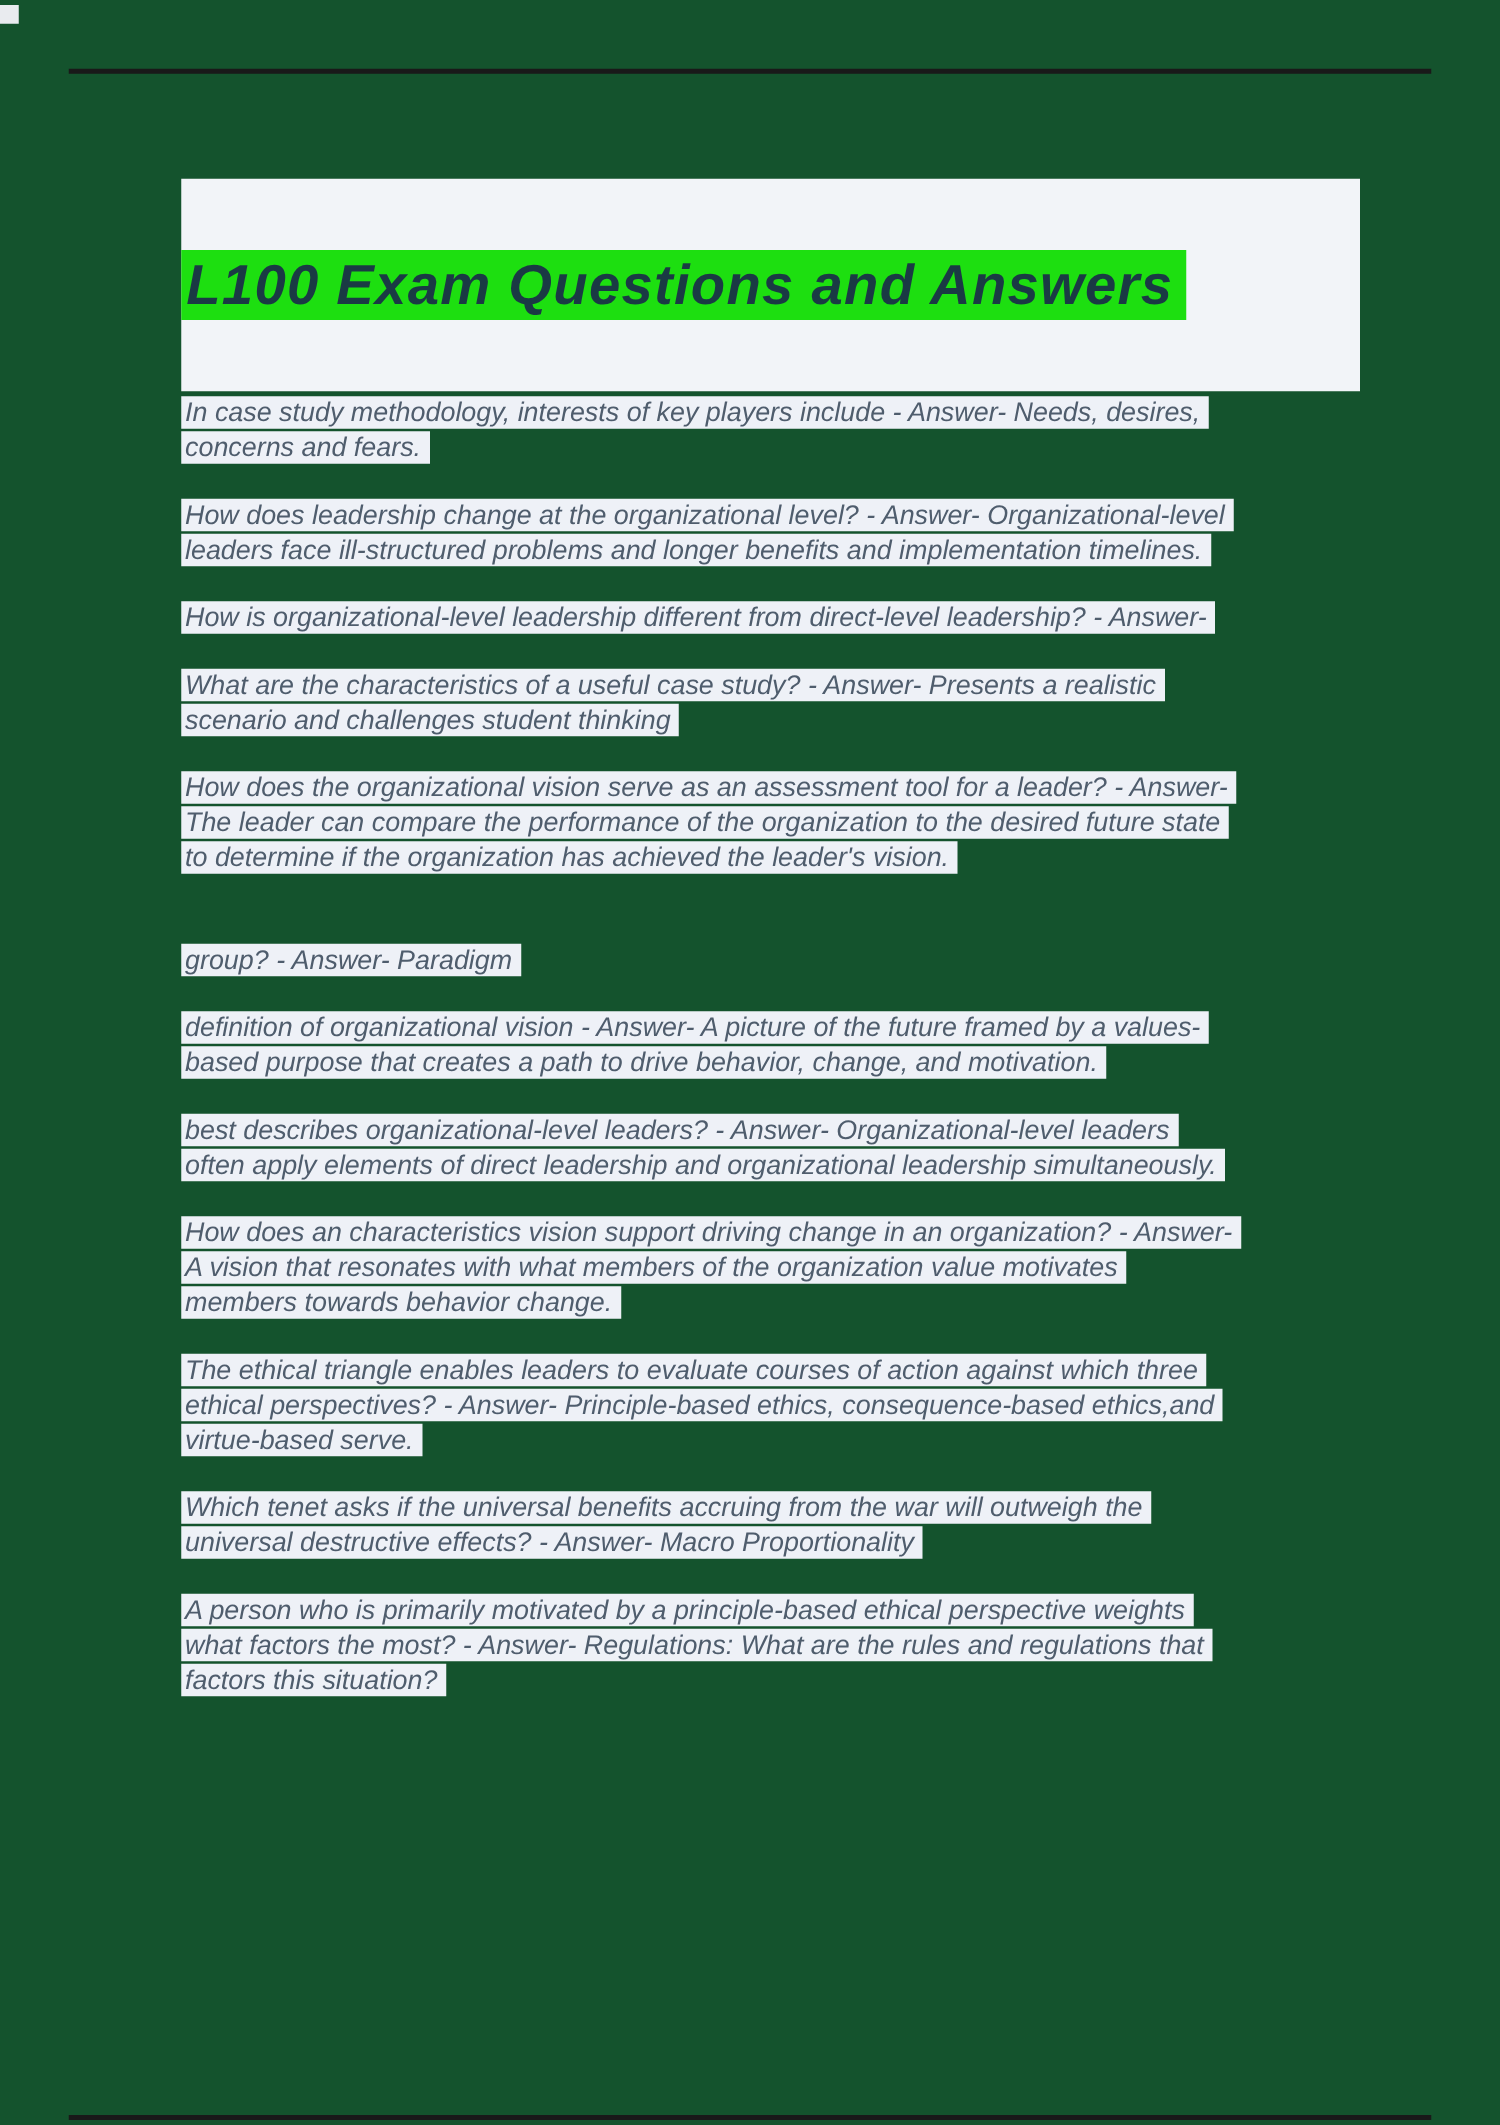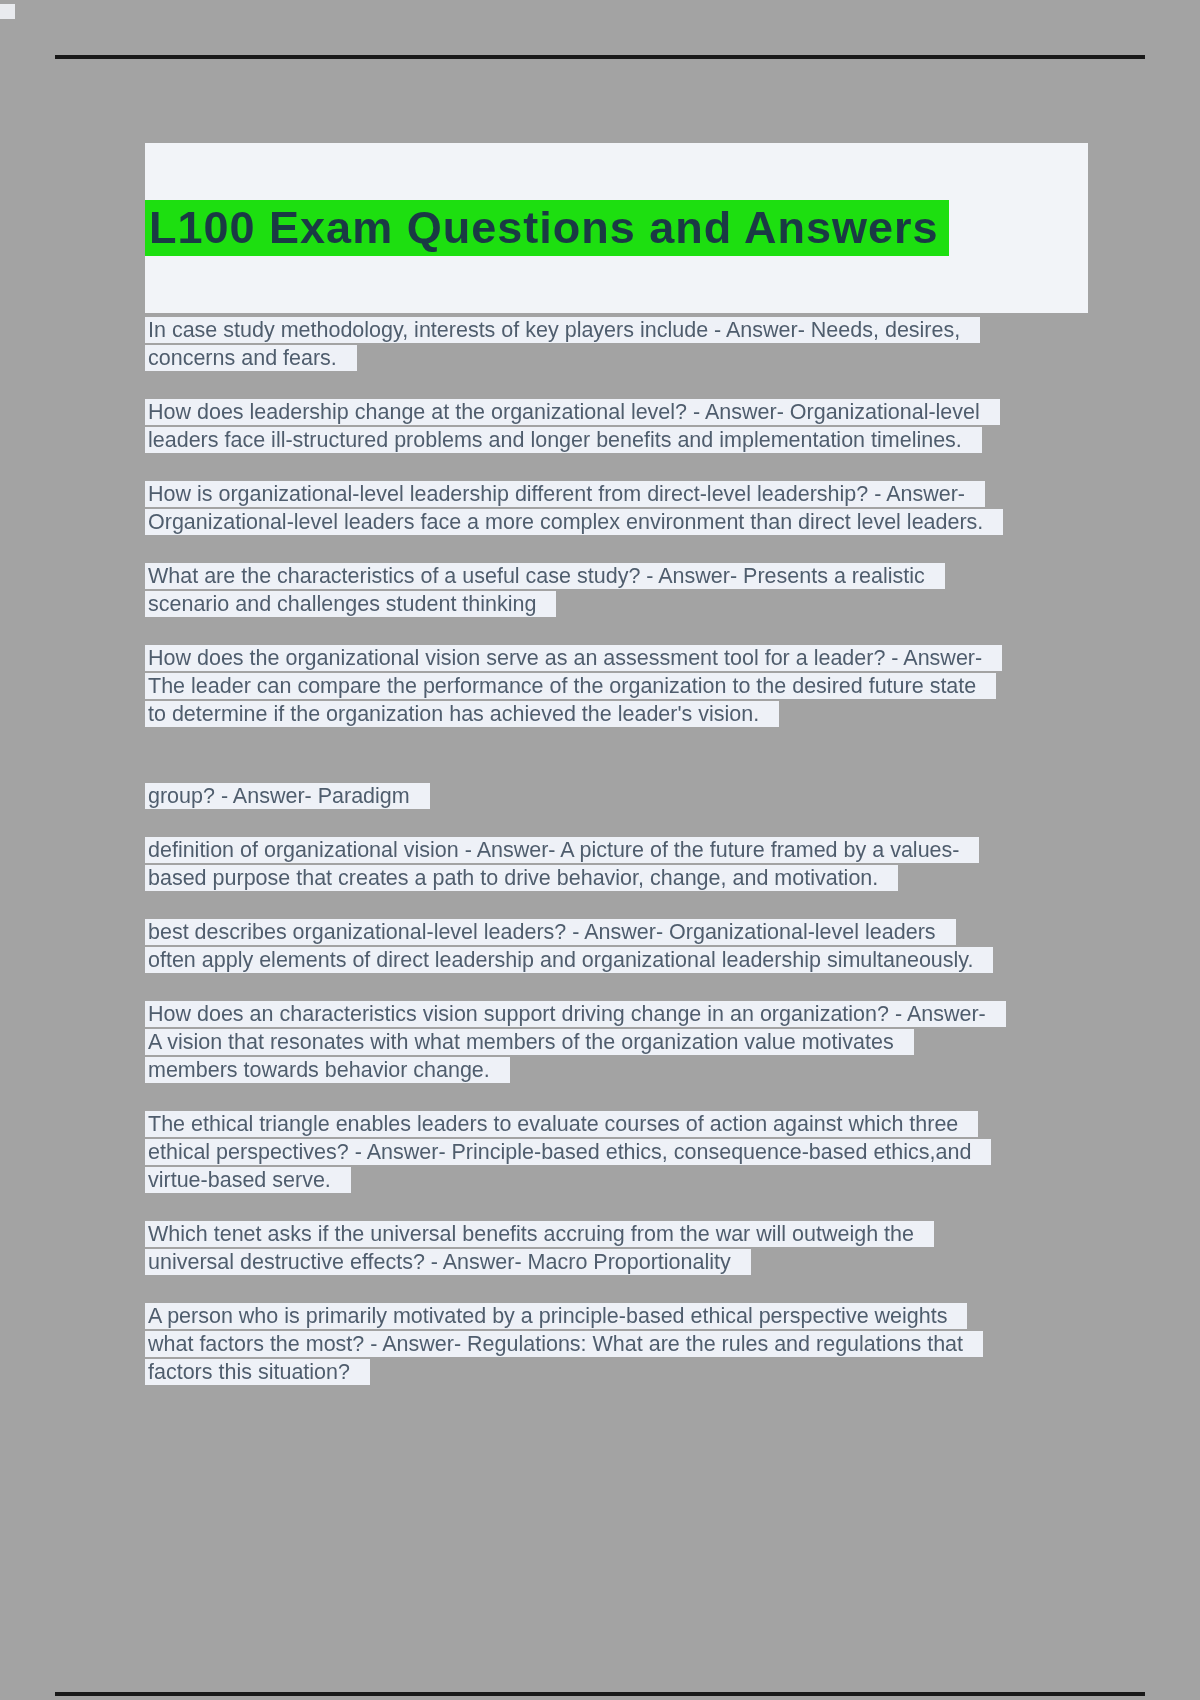--- a/index.html
+++ b/index.html
@@ -8,23 +8,24 @@
     --body-text: #4f5d6d;
     --line-highlight: #eef1f7;
     --title-block-bg: #f2f4f8;
     --rule-color: #191919;
   }
   html, body { margin: 0; padding: 0; background: #ffffff; }
   .page {
     position: relative;
     width: 1200px;
     height: 1700px;
-    background: #a3a3a3;
+    background: #14532d;
     overflow: hidden;
     font-family: "Liberation Sans", sans-serif;
+    font-style: italic;
   }
   .corner-artifact {
     position: absolute;
     left: 0; top: 4px;
     width: 15px; height: 15px;
     background: #e9ebef;
   }
   .rule {
     position: absolute;
     left: 55px;
@@ -62,39 +63,39 @@
   .qa-list { margin-top: 3px; }
   .para {
     margin: 0 0 26px 0;
     font-size: 21.5px;
     line-height: 28px;
     color: var(--body-text);
     white-space: nowrap;
   }
   .hl {
     background: var(--line-highlight);
-    padding: 1px 20px 1px 3px;
+    padding: 1px 7px 1px 3px;
   }
 </style>
 </head>
 <body>
 
 <div class="page">
   <div class="corner-artifact"></div>
   <div class="rule rule-top"></div>
 
   <div class="content">
     <header class="title-block">
       <h1 class="doc-title"><span class="title-hl">L100 Exam Questions and Answers</span></h1>
     </header>
 
     <main class="qa-list" id="qa-list">
         <p class="para"><span class="hl">In case study methodology, interests of key players include - Answer- Needs, desires,</span><br><span class="hl">concerns and fears.</span></p>
         <p class="para"><span class="hl">How does leadership change at the organizational level? - Answer- Organizational-level</span><br><span class="hl">leaders face ill-structured problems and longer benefits and implementation timelines.</span></p>
-        <p class="para"><span class="hl">How is organizational-level leadership different from direct-level leadership? - Answer-</span><br><span class="hl">Organizational-level leaders face a more complex environment than direct level leaders.</span></p>
+        <p class="para"><span class="hl">How is organizational-level leadership different from direct-level leadership? - Answer-</span><br></p>
         <p class="para"><span class="hl">What are the characteristics of a useful case study? - Answer- Presents a realistic</span><br><span class="hl">scenario and challenges student thinking</span></p>
         <p class="para"><span class="hl">How does the organizational vision serve as an assessment tool for a leader? - Answer-</span><br><span class="hl">The leader can compare the performance of the organization to the desired future state</span><br><span class="hl">to determine if the organization has achieved the leader's vision.</span></p>
         <p class="para"><br><span class="hl">group? - Answer- Paradigm</span></p>
         <p class="para"><span class="hl">definition of organizational vision - Answer- A picture of the future framed by a values-</span><br><span class="hl">based purpose that creates a path to drive behavior, change, and motivation.</span></p>
         <p class="para"><span class="hl">best describes organizational-level leaders? - Answer- Organizational-level leaders</span><br><span class="hl">often apply elements of direct leadership and organizational leadership simultaneously.</span></p>
         <p class="para"><span class="hl">How does an characteristics vision support driving change in an organization? - Answer-</span><br><span class="hl">A vision that resonates with what members of the organization value motivates</span><br><span class="hl">members towards behavior change.</span></p>
         <p class="para"><span class="hl">The ethical triangle enables leaders to evaluate courses of action against which three</span><br><span class="hl">ethical perspectives? - Answer- Principle-based ethics, consequence-based ethics,and</span><br><span class="hl">virtue-based serve.</span></p>
         <p class="para"><span class="hl">Which tenet asks if the universal benefits accruing from the war will outweigh the</span><br><span class="hl">universal destructive effects? - Answer- Macro Proportionality</span></p>
         <p class="para"><span class="hl">A person who is primarily motivated by a principle-based ethical perspective weights</span><br><span class="hl">what factors the most? - Answer- Regulations: What are the rules and regulations that</span><br><span class="hl">factors this situation?</span></p>
       </main>

